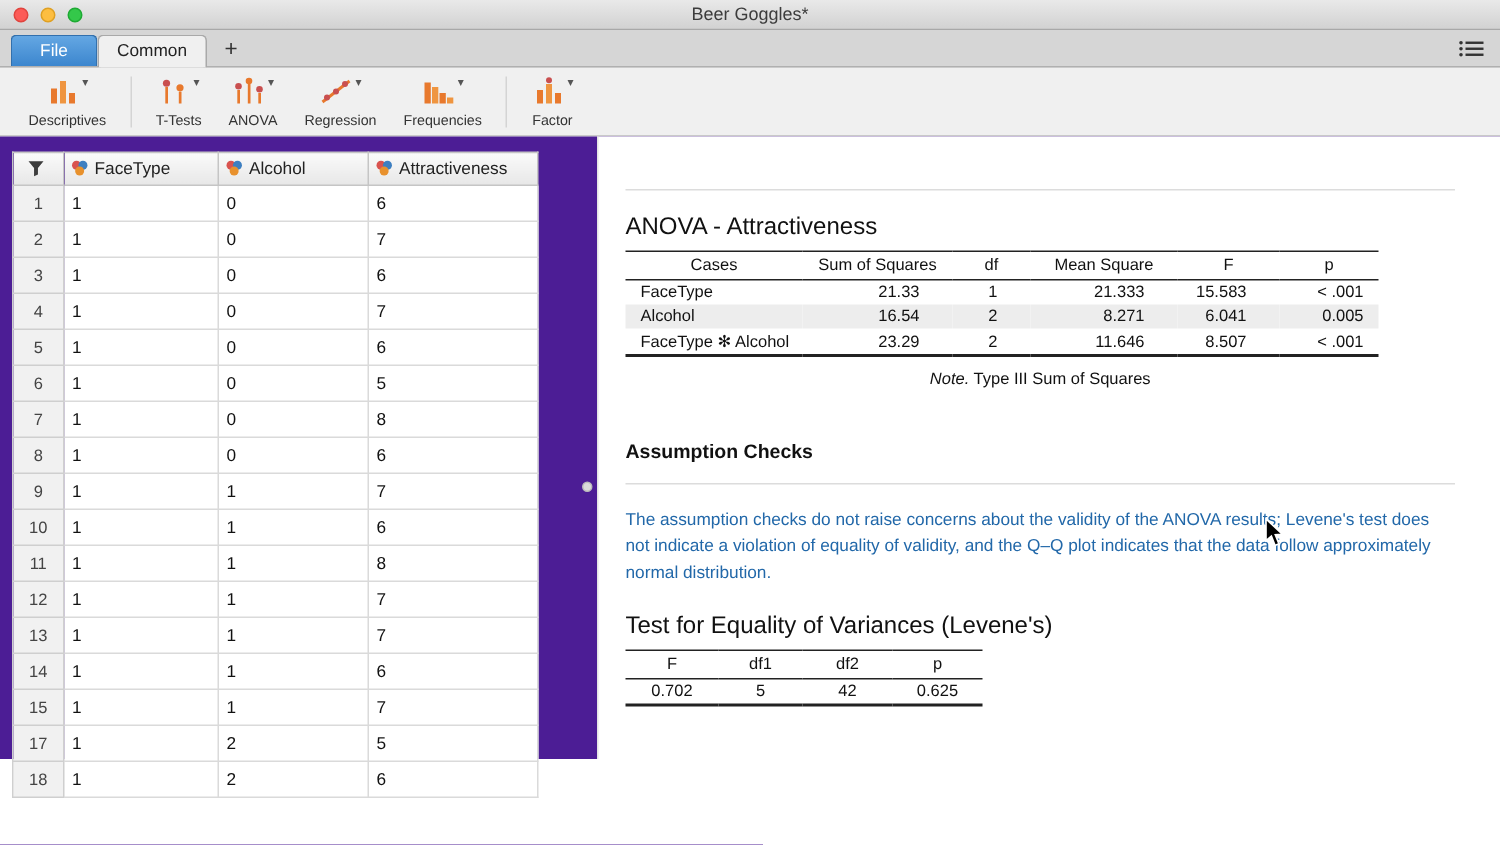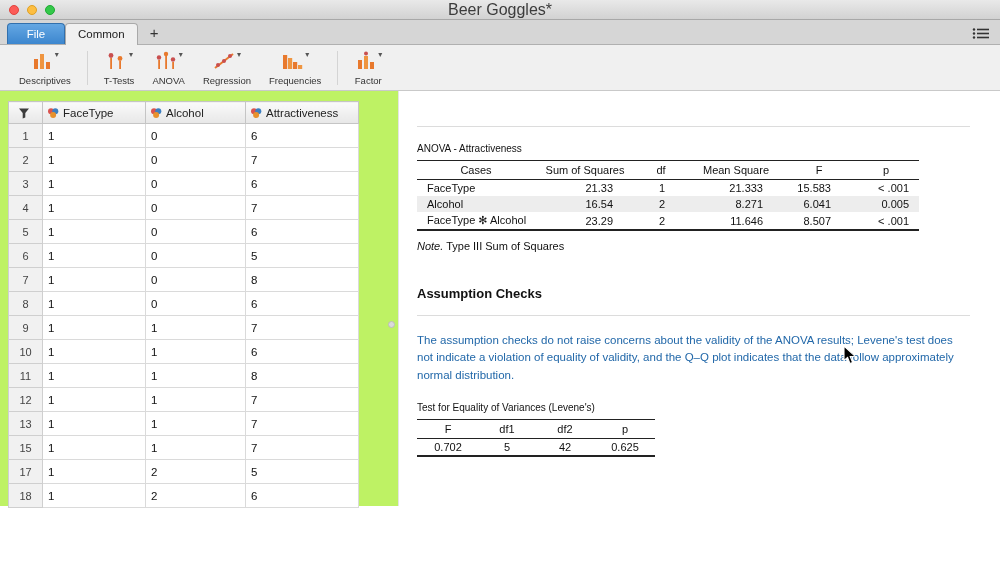--- a/index.html
+++ b/index.html
@@ -1,21 +1,21 @@
 <!DOCTYPE html>
 <html><head>
 <meta charset="utf-8">
 <style>
   *{box-sizing:border-box;margin:0;padding:0;}
   html,body{width:1000px;height:563px;overflow:hidden;}
   body{font-family:"Liberation Sans",sans-serif;background:#fff;position:relative;color:#111;}
 
   
   .titlebar{height:20px;background:linear-gradient(#e9e9e9,#d2d2d2);border-bottom:1px solid #a8a8a8;position:relative;text-align:center;}
-  .win-title{font-size:16px;line-height:19px;color:#3c3c3c;}
+  .win-title{font-size:12px;line-height:19px;color:#3c3c3c;}
   .traffic{position:absolute;left:9px;top:5px;display:flex;gap:8px;}
   .tl{width:10px;height:10px;border-radius:50%;display:inline-block;}
   .tl.red{background:#fc5b57;border:0.5px solid #e0443e;}
   .tl.yellow{background:#fdbe41;border:0.5px solid #dfa023;}
   .tl.green{background:#34c84a;border:0.5px solid #1eaa33;}
 
   
   .tabbar{height:25px;background:#d6d6d6;border-bottom:1px solid #b0b0b0;display:flex;align-items:flex-end;padding-left:7px;position:relative;}
   .tab{height:21px;line-height:20px;min-width:58px;text-align:center;font-size:11.5px;border-radius:4px 4px 0 0;cursor:pointer;padding:0 12px;}
   .file-tab{background:linear-gradient(#64a7e3,#3c86ce);color:#fff;border:1px solid #3270ad;border-bottom:none;}
@@ -25,52 +25,52 @@
 
   
   .toolbar{height:46px;background:#f0f0f0;border-bottom:1px solid #c9c9c9;display:flex;align-items:center;padding-left:10px;}
   .ribbon-item{display:flex;flex-direction:column;align-items:center;padding:0 9px;cursor:pointer;}
   .icon-row{display:flex;align-items:flex-start;height:23px;}
   .chev{font-size:8px;color:#555;margin-left:2px;line-height:9px;}
   .ribbon-label{font-size:9.5px;color:#333;margin-top:2px;white-space:nowrap;}
   .tb-sep{width:1px;height:34px;background:#d4d4d4;margin:0 7px;}
 
   
-  .content{display:flex;height:415px;position:relative;background:#bef264;}
+  .content{display:flex;height:415px;position:relative;background:#4c1d95;}
   .data-panel{width:360px;padding:10px 0 0 8px;}
   .splitter{width:38px;position:relative;cursor:col-resize;}
   .split-handle{position:absolute;right:3px;top:230px;width:7px;height:7px;border-radius:50%;background:#dadada;border:1px solid #bcbcbc;}
 
   
   table.grid{border-collapse:collapse;table-layout:fixed;}
   .grid th{background:linear-gradient(#fafafa,#e7e7e7);border:1px solid #c5c5c5;height:22px;font-size:11.5px;font-weight:normal;color:#222;text-align:left;padding:0 4px;white-space:nowrap;overflow:hidden;}
   .grid th.filter-col{text-align:center;padding:0;}
   .grid th svg{vertical-align:-2px;margin-right:4px;}
   .grid td{border:1px solid #dadada;height:24px;font-size:11.5px;color:#111;padding:0 5px;background:#fff;}
   .grid td.rownum{background:#f1f1f1;color:#444;text-align:center;font-size:11px;border-color:#cfcfcf;}
 
   
   .results-panel{flex:1;border-left:1px solid #e4e4e4;padding:13px 30px 0 18px;overflow:hidden;position:relative;background:#fff;}
   .anova-title{font-size:15px;font-weight:bold;color:#111;margin-bottom:38px;cursor:pointer;}
   .anova-title .tri{font-size:9px;vertical-align:2px;margin-left:5px;color:#222;}
   .blue{color:#2268a9;font-size:11.5px;line-height:1.5;}
   .assumption-text{max-width:560px;}
   hr.sep{border:none;border-top:1px solid #dcdcdc;margin:14px 0 16px 0;}
   hr.sep.first{margin-top:22px;}
-  .tbl-title{font-size:10px;color:#111;margin-bottom:6px;}
+  .tbl-title{font-size:16px;color:#111;margin-bottom:6px;}
   table.stat{border-collapse:collapse;font-size:11px;color:#111;border-bottom:2px solid #222;}
   .stat thead tr{border-top:1px solid #222;border-bottom:1px solid #222;}
   .stat th{font-weight:normal;padding:3px 6px;text-align:center;}
   .stat td{padding:2px 6px;}
   .anova-table tbody tr:nth-child(even){background:#ededed;}
   .anova-table td:first-child{text-align:left;padding-left:10px;}
   .anova-table td:not(:first-child){text-align:right;padding-right:22px;}
   .anova-table td:nth-child(6){padding-right:10px;margin-top:19px;}
   .levene-table td{text-align:center;}
-  .note-line{font-size:11px;color:#111;margin-top:9px;}
+  .note-line{font-size:11px;color:#111;margin-top:9px;text-align:center;}
   .note-line i{font-style:italic;}
   h2.section{font-size:13px;font-weight:bold;margin-top:34px;color:#111;}
   .levene-title{margin-top:18px;}
 
   
   .cursor{position:absolute;left:843px;top:345px;z-index:20;pointer-events:none;}
 </style>
 </head>
 <body>
 
@@ -290,20 +290,26 @@
             <td>1</td>
             <td>7</td>
           </tr>
           <tr>
             <td class="rownum">13</td>
             <td>1</td>
             <td>1</td>
             <td>7</td>
           </tr>
           <tr>
+            <td class="rownum">14</td>
+            <td>1</td>
+            <td>1</td>
+            <td>6</td>
+          </tr>
+          <tr>
             <td class="rownum">15</td>
             <td>1</td>
             <td>1</td>
             <td>7</td>
           </tr>
           <tr>
             <td class="rownum">17</td>
             <td>1</td>
             <td>2</td>
             <td>5</td>

